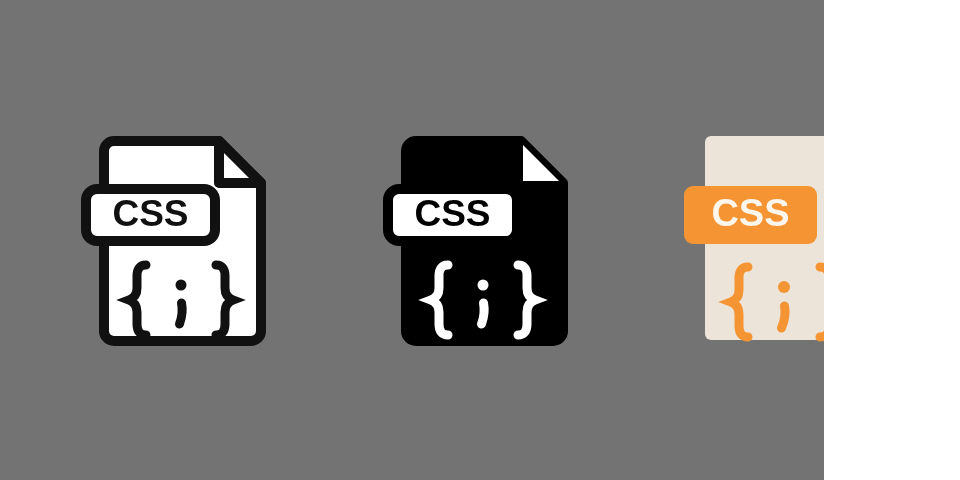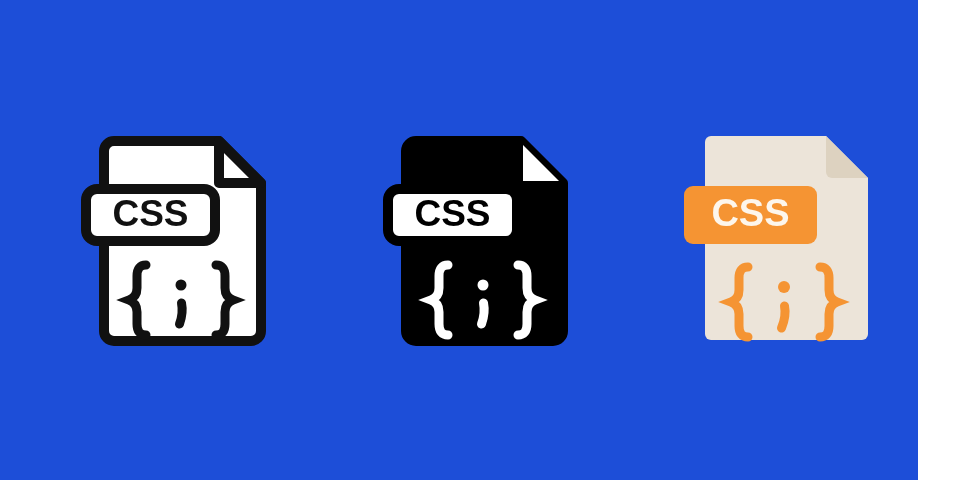--- a/index.html
+++ b/index.html
@@ -5,23 +5,23 @@
   html, body {
     margin: 0;
     padding: 0;
     background: #ffffff;
   }
   body {
     font-family: "Liberation Sans", sans-serif;
   }
   .canvas {
     position: relative;
-    width: 918px;
+    width: 824px;
     height: 480px;
-    background: #1d4ed8;
+    background: #737373;
     overflow: hidden;
   }
   .icon-row {
     position: absolute;
     left: 0;
     top: 0;
     width: 960px;
     height: 480px;
   }
   .icon-slot {

